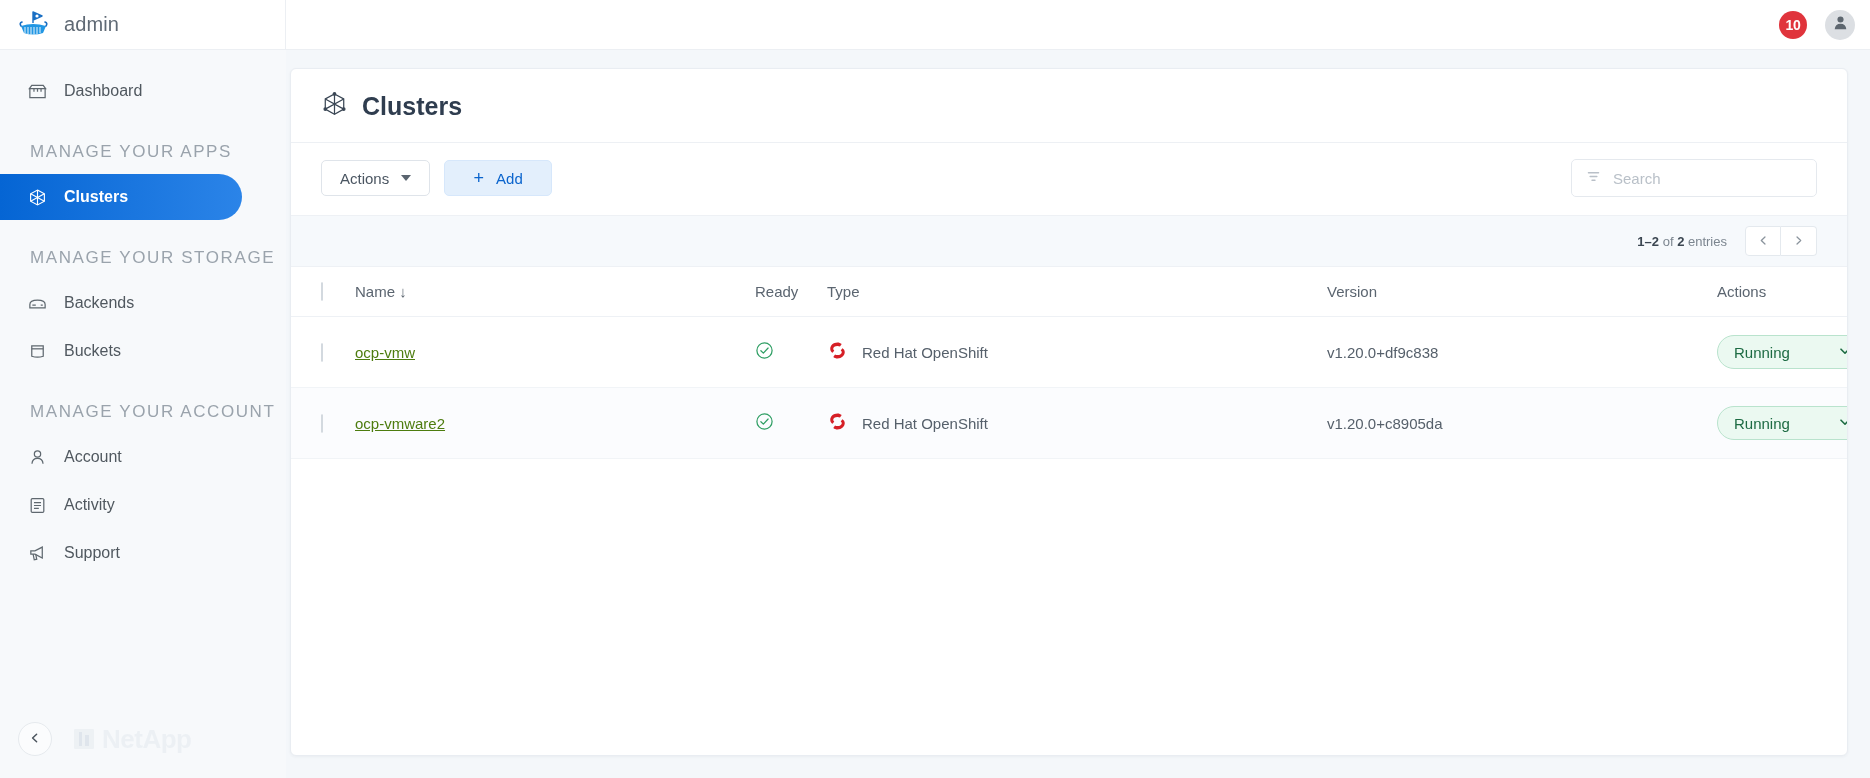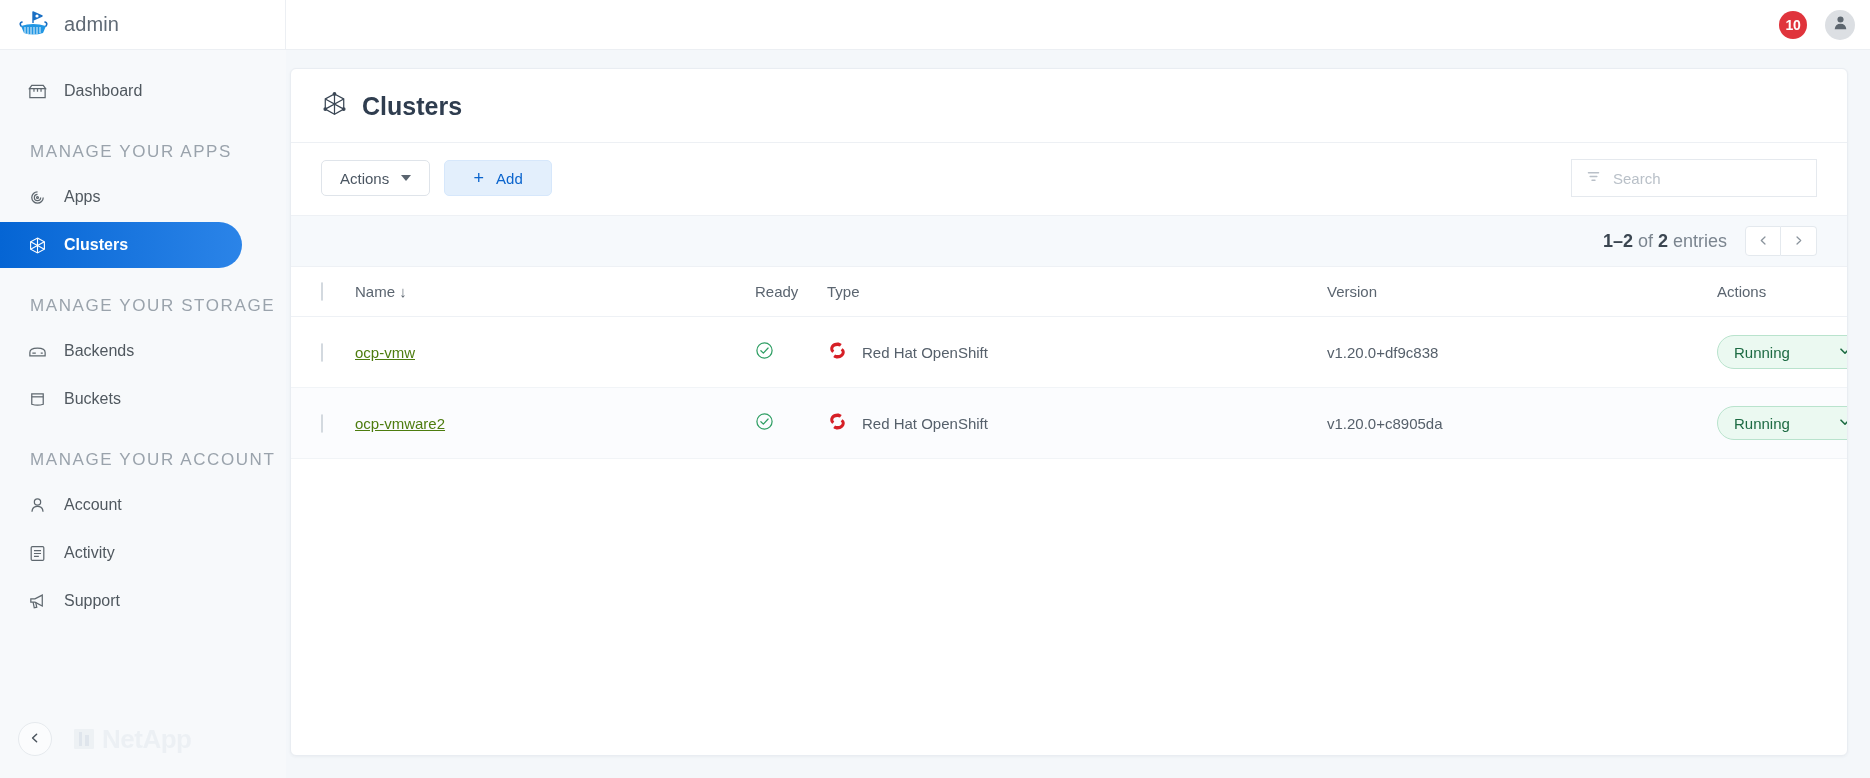--- a/index.html
+++ b/index.html
@@ -150,40 +150,40 @@
     border-top: 6px solid #5a646f;
   }
   .btn-add {
     background: #e3effc; border: 1px solid #d6e7fb; color: #0a64cd;
     min-width: 108px; font-weight: 500;
   }
   .plus { font-size: 18px; line-height: 1; font-weight: 400; }
   .search-wrap { margin-left: auto; }
   .search-box {
     width: 246px; height: 38px;
-    border: 1px solid #e5e9ee; border-radius: 0;
+    border: 1px solid #e5e9ee; border-radius: 5px;
     background: #fff;
     display: flex; align-items: center; gap: 12px;
     padding: 0 14px;
   }
   .search-input {
     border: 0; outline: 0; font-size: 15px; color: #3c4754;
     font-family: inherit; background: transparent; width: 100%;
   }
   .search-input::placeholder { color: #b9c0c8; }
 
   .pager {
     display: flex; align-items: center; justify-content: flex-end;
     gap: 18px;
     background: #f6f9fc;
     border-top: 1px solid #eef1f5;
     border-bottom: 1px solid #eef1f5;
     padding: 10px 30px;
   }
-  .pager-text { font-size: 18px; color: #7b858f; }
+  .pager-text { font-size: 13px; color: #7b858f; }
   .pager-text b { color: #3b4651; font-weight: 700; }
   .pager-btns { display: flex; }
   .pg-btn {
     width: 36px; height: 30px;
     border: 1px solid #e4e9ee; background: #fff;
     display: flex; align-items: center; justify-content: center;
     cursor: pointer; color: #8b949d;
   }
   .pg-btn:first-child { border-radius: 4px 0 0 4px; }
   .pg-btn:last-child { border-radius: 0 4px 4px 0; border-left: 0; }
@@ -263,30 +263,20 @@
             <path d="M2.5 8 L5 4.5 H17 L19.5 8 Z"></path>
             <path d="M3 8 V17.5 H19 V8"></path>
             <path d="M7.3 8 V11.2 M11 8 V11.2 M14.7 8 V11.2"></path>
           </svg>
         </span>
         <span>Dashboard</span>
       </div>
 
       <div class="nav-group">MANAGE YOUR APPS</div>
 
-      <div class="nav-item">
-        <span class="ico">
-          <svg width="21" height="21" viewBox="0 0 22 22" fill="none" stroke="#5f686f" stroke-width="1.3">
-            <path d="M17 11 A6 6 0 1 1 11 5"></path>
-            <path d="M14.3 11 A3.3 3.3 0 1 1 11 7.7"></path>
-            <circle cx="11" cy="11" r="1"></circle>
-          </svg>
-        </span>
-        <span>Apps</span>
-      </div>
 
       <div class="nav-item active">
         <span class="ico">
           <svg width="21" height="21" viewBox="0 0 22 22" fill="none" stroke="#ffffff" stroke-width="1.2">
             <path d="M11 3.2 L18.2 7.1 V14.9 L11 18.8 L3.8 14.9 V7.1 Z"></path>
             <path d="M11 3.2 V18.8 M3.8 7.1 L18.2 14.9 M18.2 7.1 L3.8 14.9"></path>
           </svg>
         </span>
         <span>Clusters</span>
       </div>

